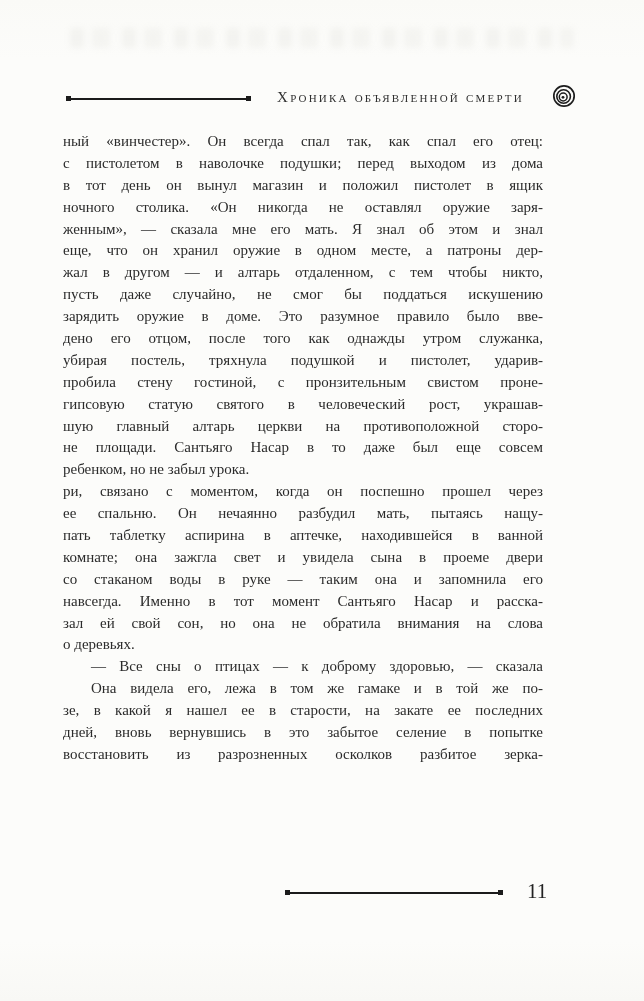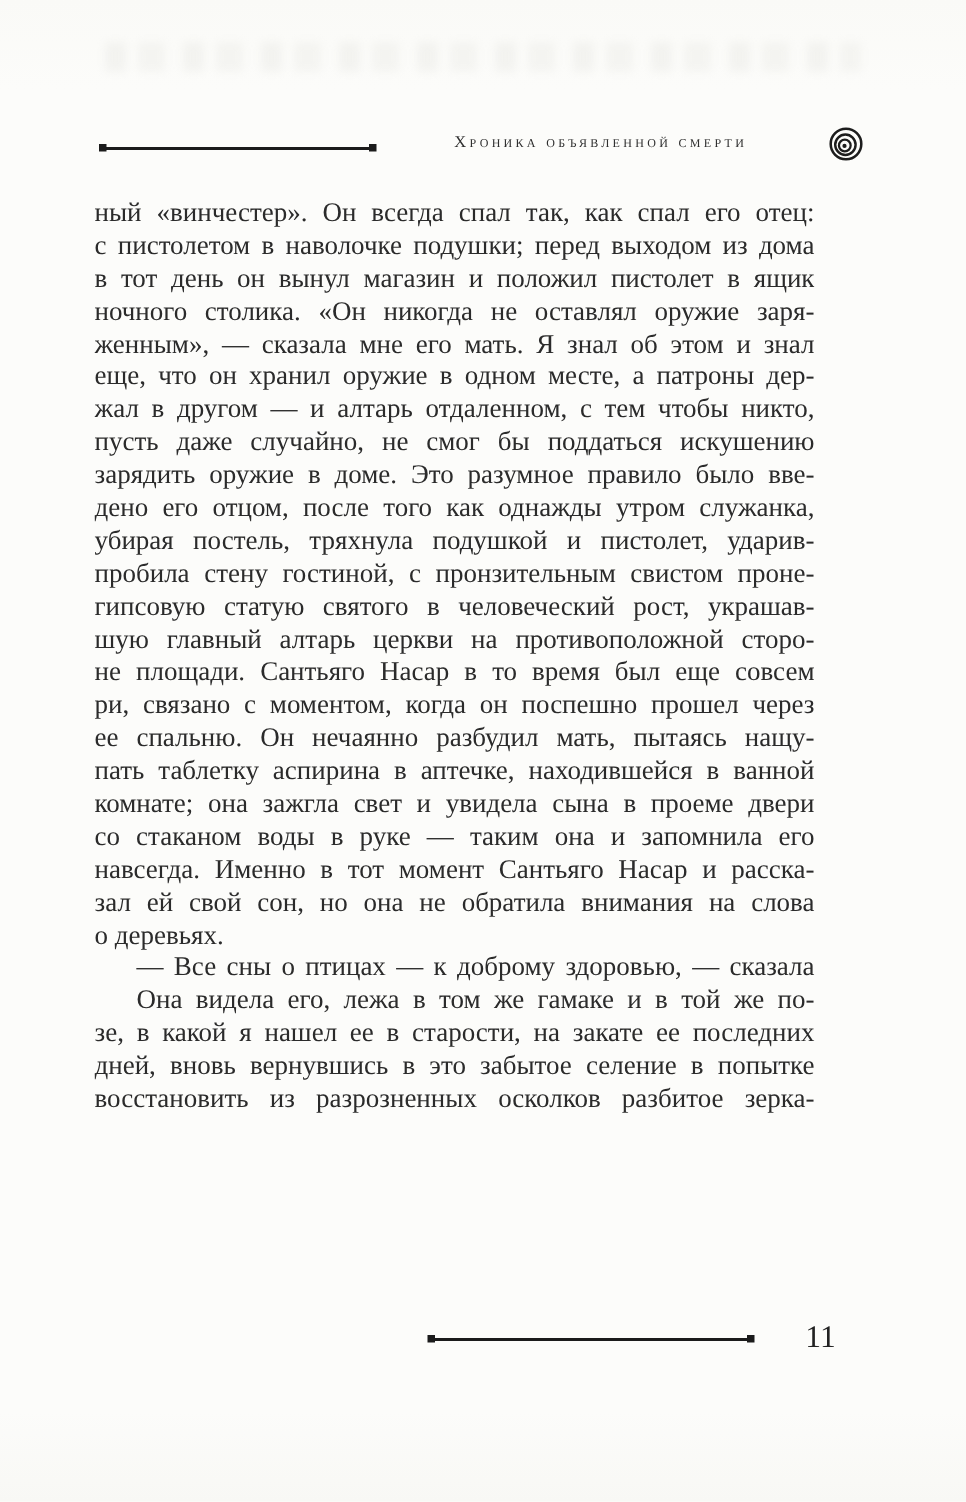--- a/index.html
+++ b/index.html
@@ -53,42 +53,42 @@
   .header-rule::before { left: -1px; }
   .header-rule::after  { right: -1px; }
 
   .running-title {
     position: absolute;
     left: 253px;
     top: 89px;
     width: 295px;
     text-align: center;
     font-variant: small-caps;
-    font-size: 11px;
+    font-size: 15px;
     letter-spacing: 2.2px;
     color: #2f2f2f;
     white-space: nowrap;
   }
 
   .ornament {
     position: absolute;
     left: 551px;
     top: 83px;
     width: 26px;
     height: 26px;
   }
 
   
   .body-text {
     position: absolute;
     left: 63px;
     top: 131px;
     width: 480px;
     color: #2b2b2b;
-    font-size: 18px;
+    font-size: 15px;
     line-height: 21.9px;
     overflow: hidden;
   }
   .line {
     text-align: justify;
     text-align-last: justify;
     white-space: normal;
     height: 21.9px;
   }
   .line.indent { text-indent: 28px; }
@@ -112,21 +112,21 @@
     background: #1b1b1b;
   }
   .footer-rule::before { left: -1px; }
   .footer-rule::after  { right: -1px; }
 
   .page-number {
     position: absolute;
     left: 527px;
     top: 879px;
     width: 40px;
-    text-align: center;
+    text-align: left;
     font-size: 21px;
     color: #222222;
   }
 </style>
 </head>
 <body>
 
 <div class="page">
 
   <div class="bleed"></div>
@@ -152,21 +152,22 @@
       <div class="line">женным», — сказала мне его мать. Я знал об этом и знал</div>
       <div class="line">еще, что он хранил оружие в одном месте, а патроны дер-</div>
       <div class="line">жал в другом — и алтарь отдаленном, с тем чтобы никто,</div>
       <div class="line">пусть даже случайно, не смог бы поддаться искушению</div>
       <div class="line">зарядить оружие в доме. Это разумное правило было вве-</div>
       <div class="line">дено его отцом, после того как однажды утром служанка,</div>
       <div class="line">убирая постель, тряхнула подушкой и пистолет, ударив-</div>
       <div class="line">пробила стену гостиной, с пронзительным свистом проне-</div>
       <div class="line">гипсовую статую святого в человеческий рост, украшав-</div>
       <div class="line">шую главный алтарь церкви на противоположной сторо-</div>
-      <div class="line">не площади. Сантьяго Насар в то время был еще совсем</div>
+      <div class="line">не площади. Сантьяго Насар в то даже был еще совсем</div>
+      <div class="line end">ребенком, но не забыл урока.</div>
       <div class="line">ри, связано с моментом, когда он поспешно прошел через</div>
       <div class="line">ее спальню. Он нечаянно разбудил мать, пытаясь нащу-</div>
       <div class="line">пать таблетку аспирина в аптечке, находившейся в ванной</div>
       <div class="line">комнате; она зажгла свет и увидела сына в проеме двери</div>
       <div class="line">со стаканом воды в руке — таким она и запомнила его</div>
       <div class="line">навсегда. Именно в тот момент Сантьяго Насар и расска-</div>
       <div class="line">зал ей свой сон, но она не обратила внимания на слова</div>
       <div class="line end">о деревьях.</div>
       <div class="line indent">— Все сны о птицах — к доброму здоровью, — сказала</div>
       <div class="line indent">Она видела его, лежа в том же гамаке и в той же по-</div>

